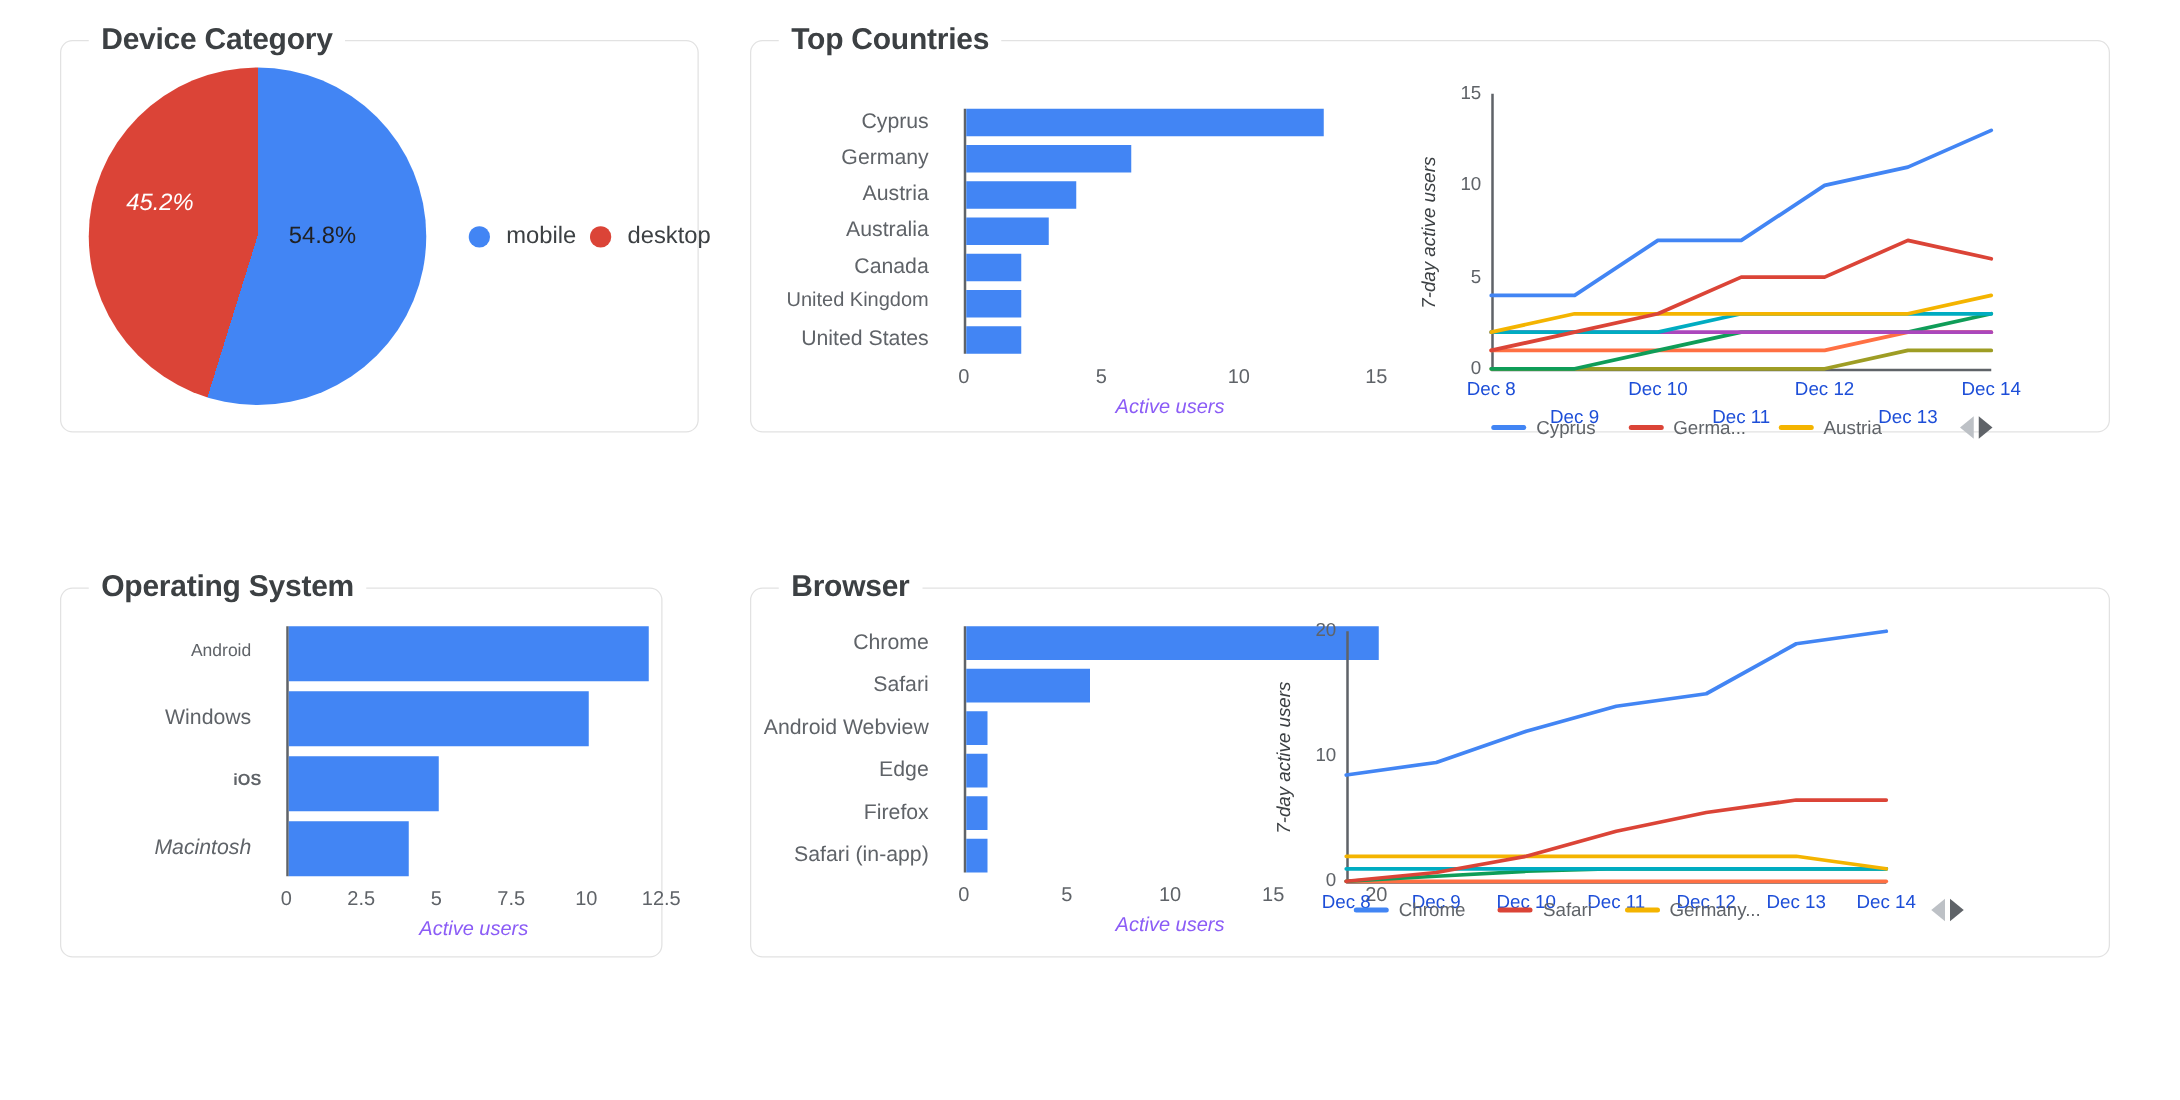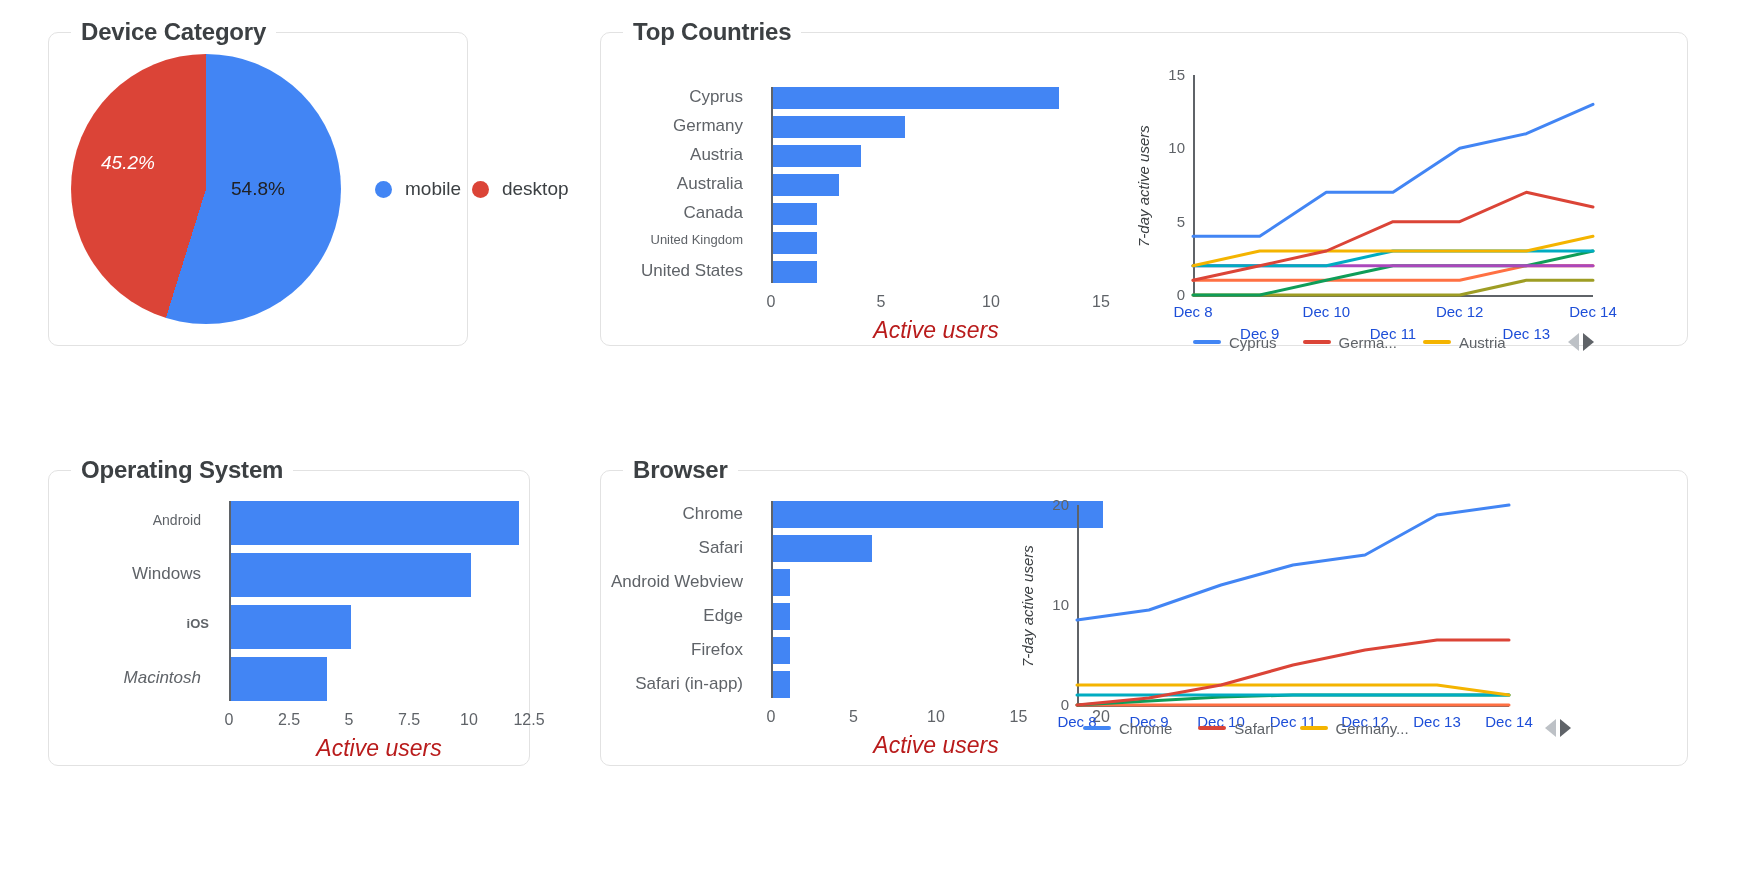--- a/index.html
+++ b/index.html
@@ -31,21 +31,21 @@
     padding: 0 10px;
     font-size: 24px;
     font-weight: 700;
     color: #3c4043;
     letter-spacing: -0.2px;
     white-space: nowrap;
     line-height: 28px;
   }
 
   
-  #card-device   { left: 48px;  top: 32px;  width: 420px; height: 314px; }
+  #card-device   { left: 48px;  top: 32px;  width: 511px; height: 314px; }
   #card-country  { left: 600px; top: 32px;  width: 1088px; height: 314px; }
   #card-os       { left: 48px;  top: 470px; width: 482px; height: 296px; }
   #card-browser  { left: 600px; top: 470px; width: 1088px; height: 296px; padding-left: 28px; }
 
   
   .pie-wrap {
     position: absolute; left: 0; top: 0; right: 0; bottom: 0;
     display: flex; align-items: center; justify-content: flex-start;
     padding-left: 22px;
   }
@@ -90,23 +90,23 @@
   }
   .x-tick {
     position: absolute;
     font-size: 16px;
     color: #5f6368;
     transform: translateX(-50%);
     white-space: nowrap;
   }
   .x-title {
     position: absolute;
-    font-size: 23px;
+    font-size: 16px;
     font-style: italic;
-    color: #b91c1c;
+    color: #8b5cf6;
     transform: translateX(-50%);
     white-space: nowrap;
   }
 
   
   .line-chart { position: absolute; }
   .y-title {
     position: absolute;
     font-size: 15px;
     font-style: italic;
@@ -175,21 +175,21 @@
         <div class="bar-cat" style="position: absolute; right: 344px; top: 0px; width: 146px; font-size: 17px;">Cyprus</div>
         <div class="bar-fill" style="position: absolute; left: 162px; top: 0px; height: 22px; width: 286px; background: rgb(66, 133, 244);"></div>
         <div class="bar-cat" style="position: absolute; right: 344px; top: 29px; width: 146px; font-size: 17px;">Germany</div>
         <div class="bar-fill" style="position: absolute; left: 162px; top: 29px; height: 22px; width: 132px; background: rgb(66, 133, 244);"></div>
         <div class="bar-cat" style="position: absolute; right: 344px; top: 58px; width: 146px; font-size: 17px;">Austria</div>
         <div class="bar-fill" style="position: absolute; left: 162px; top: 58px; height: 22px; width: 88px; background: rgb(66, 133, 244);"></div>
         <div class="bar-cat" style="position: absolute; right: 344px; top: 87px; width: 146px; font-size: 17px;">Australia</div>
         <div class="bar-fill" style="position: absolute; left: 162px; top: 87px; height: 22px; width: 66px; background: rgb(66, 133, 244);"></div>
         <div class="bar-cat" style="position: absolute; right: 344px; top: 116px; width: 146px; font-size: 17px;">Canada</div>
         <div class="bar-fill" style="position: absolute; left: 162px; top: 116px; height: 22px; width: 44px; background: rgb(66, 133, 244);"></div>
-        <div class="bar-cat" style="position: absolute; right: 344px; top: 145px; width: 146px; font-size: 13px;">United Kingdom</div>
+        <div class="bar-cat" style="position: absolute; right: 344px; top: 145px; width: 146px; font-size: 16px;">United Kingdom</div>
         <div class="bar-fill" style="position: absolute; left: 162px; top: 145px; height: 22px; width: 44px; background: rgb(66, 133, 244);"></div>
         <div class="bar-cat" style="position: absolute; right: 344px; top: 174px; width: 146px; font-size: 17px;">United States</div>
         <div class="bar-fill" style="position: absolute; left: 162px; top: 174px; height: 22px; width: 44px; background: rgb(66, 133, 244);"></div>
         <div class="x-tick" style="left: 160px; top: 206px; font-size: 16px;">0</div>
         <div class="x-tick" style="left: 270px; top: 206px; font-size: 16px;">5</div>
         <div class="x-tick" style="left: 380px; top: 206px; font-size: 16px;">10</div>
         <div class="x-tick" style="left: 490px; top: 206px; font-size: 16px;">15</div>
         <div class="x-title" style="left: 325px; top: 230px;">Active users</div>
       </div>
     <div class="line-chart" id="lc-country" style="left: 530px; top: 28px; width: 540px; height: 280px;">

